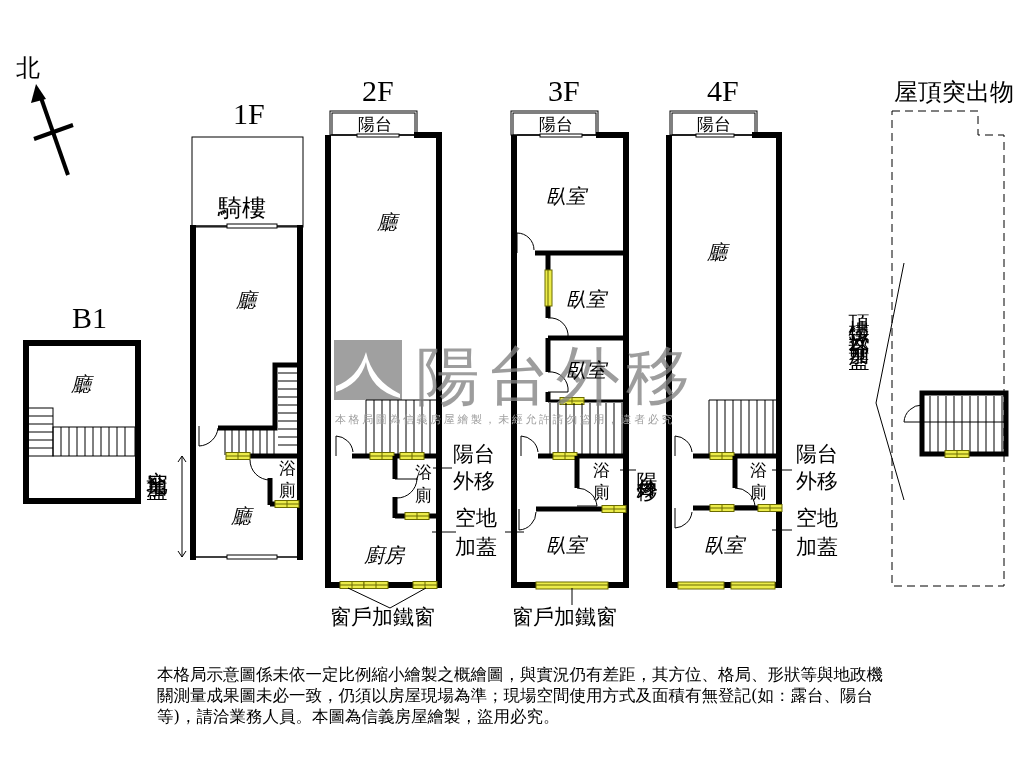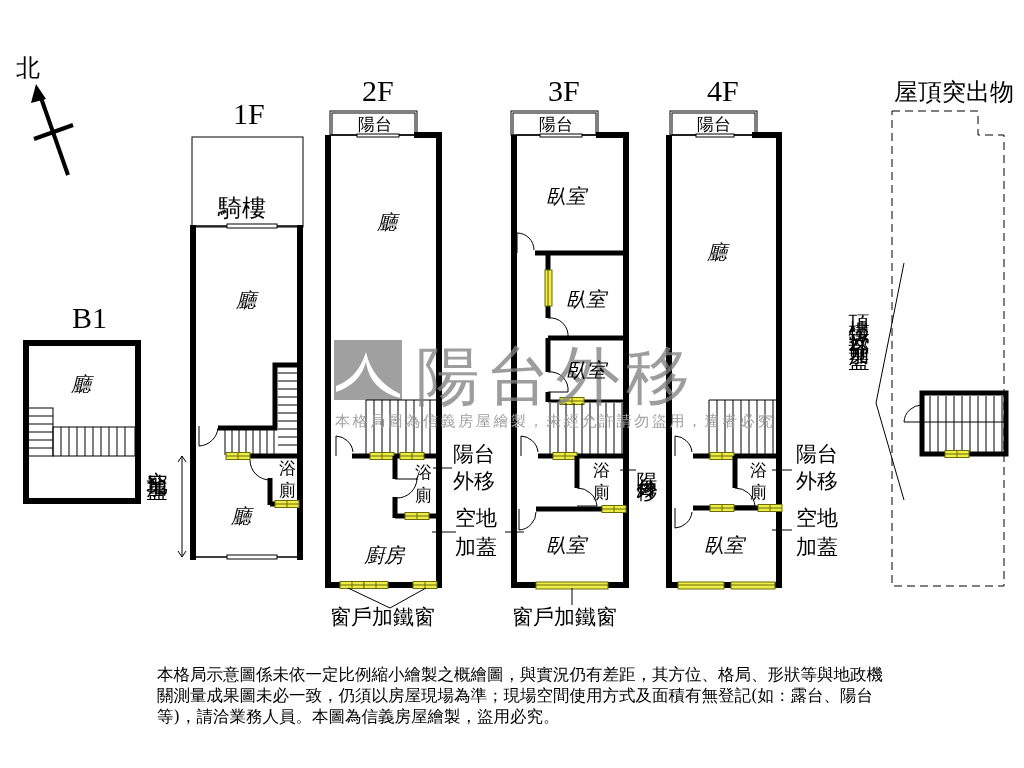--- a/index.html
+++ b/index.html
@@ -8,21 +8,21 @@
   #plan { position:absolute; left:0; top:0; width:1024px; height:768px; }
   .t { position:absolute; white-space:nowrap; line-height:1; }
   .floor-label { font-family:"Liberation Serif",serif; font-size:30px; }
   .room { font-size:20px;font-style:italic; }
   .room-sm { font-size:17px; }
   .note { font-size:21px; }
   .vert { writing-mode:vertical-rl; text-orientation:upright; letter-spacing:3px; }
   .disclaimer { position:absolute; left:157px; top:648px; width:740px;
                 font-size:16.5px; line-height:21px; white-space:normal;margin-top:16px; }
   .wm-text { position:absolute; left:335px; top:412px; font-family:"DejaVu Sans",sans-serif;
-             font-size:15px; color:#a0a0a0; letter-spacing:2.6px; white-space:nowrap; }
+             font-size:11px; color:#a0a0a0; letter-spacing:2.6px; white-space:nowrap; }
   .wm-brand { position:absolute; left:416px; top:333px; font-family:"DejaVu Sans",sans-serif;
               font-size:64px; color:rgba(130,130,130,0.78); letter-spacing:6px; white-space:nowrap; }
 </style>
 </head>
 <body>
 
 <svg id="plan" viewBox="0 0 1024 768" xmlns="http://www.w3.org/2000/svg">
   <defs>
     <g id="win-h">
       <rect x="0" y="-3.5" width="24" height="7" fill="#ecec4a" stroke="#6b6b00" stroke-width="1"></rect>

